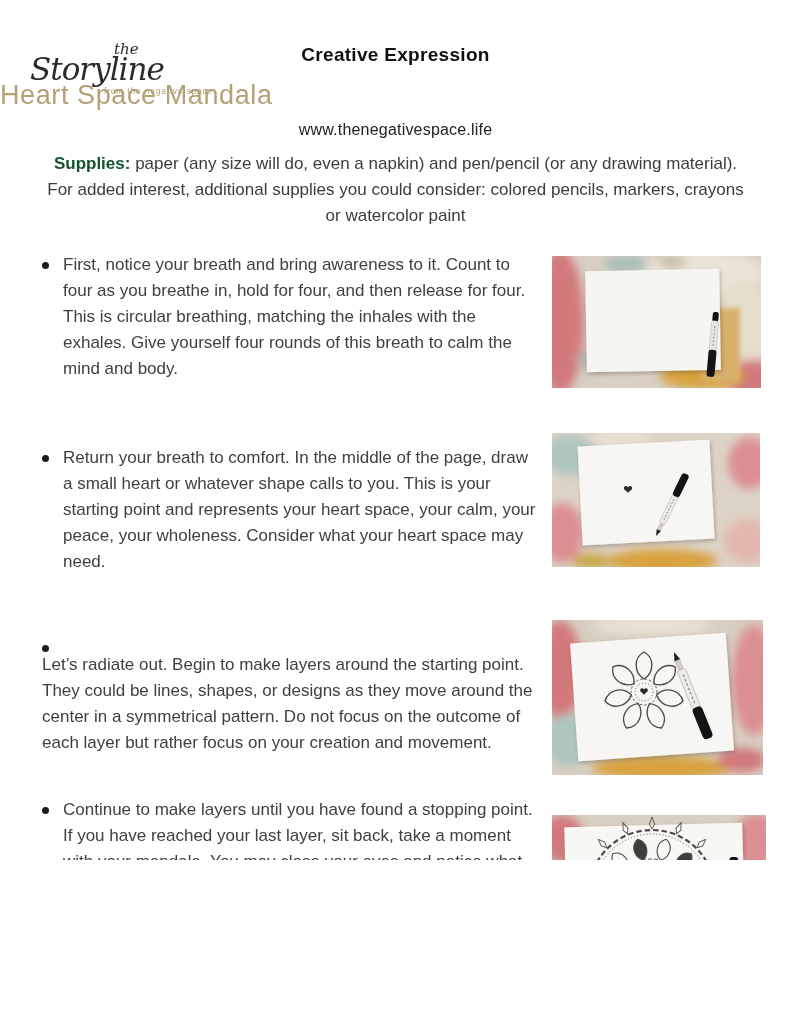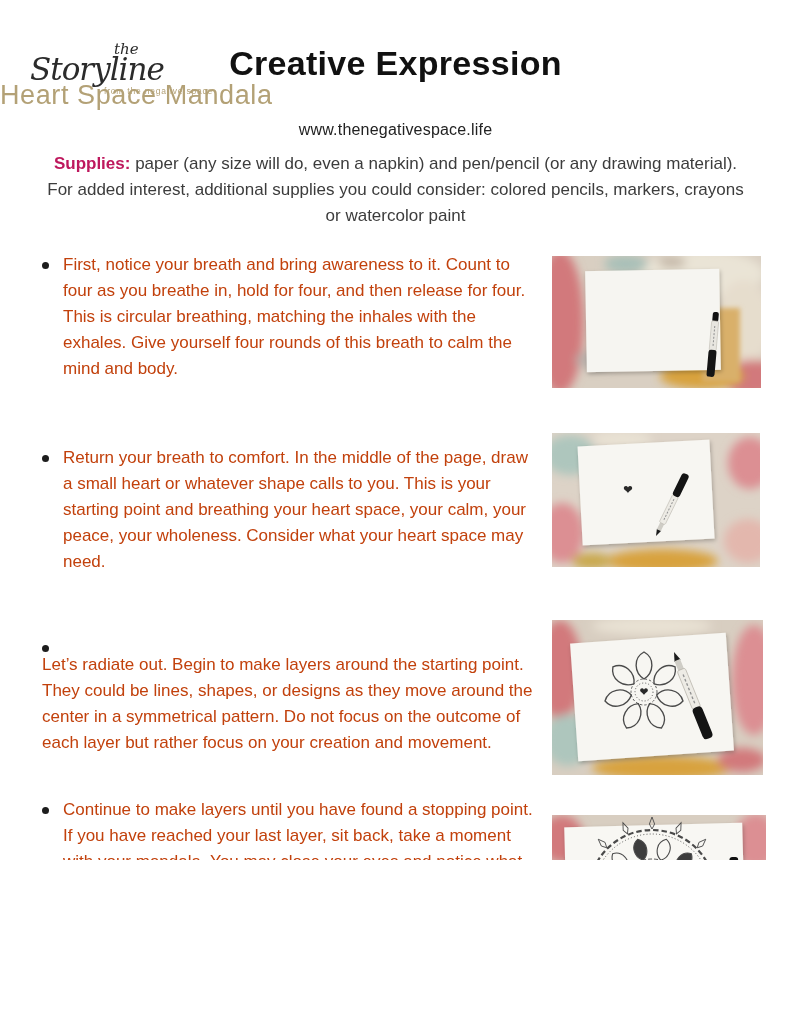--- a/index.html
+++ b/index.html
@@ -4,42 +4,42 @@
 <style>
   html,body{margin:0;padding:0;background:#ffffff;}
   .page{
     position:relative;width:791px;height:860px;background:#ffffff;
     font-family:"Liberation Sans",sans-serif;color:#3c3c3c;overflow:hidden;
   }
   
   .logo{position:absolute;left:26px;top:20px;width:190px;height:80px;}
   .page-title{
     position:absolute;left:0;right:0;top:44px;margin:0;text-align:center;
-    font-size:34px;font-weight:bold;color:#111111;letter-spacing:.3px;
+    font-size:19px;font-weight:bold;color:#111111;letter-spacing:.3px;
   }
   .page-subtitle{
     position:absolute;left:0;right:0;top:80px;margin:0;text-align:left;
     font-size:27px;font-weight:normal;color:#b3a176;letter-spacing:.6px;
   }
   .website{
     position:absolute;left:0;right:0;top:121px;text-align:center;
     font-size:16px;color:#222222;letter-spacing:.2px;
   }
   .supplies{
     position:absolute;left:40px;top:151px;width:711px;margin:0;text-align:center;
     font-size:17px;line-height:26px;color:#3c3c3c;
   }
-  .supplies b{color:#be185d;}
+  .supplies b{color:#14532d;}
   
   .step{position:absolute;left:42px;width:498px;display:flex;}
   .bullet{
     flex:0 0 auto;width:7px;height:7px;border-radius:50%;background:#1d1d1d;
     margin:10px 14px 0 0;
   }
-  .step-text{margin:0;font-size:17px;line-height:26px;color:#c2410c;}
+  .step-text{margin:0;font-size:17px;line-height:26px;color:#404040;}
   .step-1{top:252px;} .step-2{top:445px;} .step-3{top:635px;flex-direction:column;} .step-4{top:797px;}
   
   .photo{position:absolute;left:552px;}
   .photo svg{display:block;}
   .photo-1{top:256px;width:209px;height:132px;}
   .photo-2{top:433px;width:208px;height:134px;}
   .photo-3{top:620px;width:211px;height:155px;}
   .photo-4{top:815px;width:214px;height:161px;}
 </style>
 </head>
@@ -109,21 +109,21 @@
         <ellipse cx="42" cy="104" rx="18" ry="10" fill="#b9b3ad"></ellipse>
       </g>
       <rect x="150" y="52" width="38" height="74" fill="#d9b06a" filter="url(#soft2)"></rect>
       <rect x="34" y="14" width="134" height="101" fill="#f6f5f1" filter="url(#pshadow)" transform="rotate(-1 101 64)"></rect>
       <use href="#pen-capped" transform="translate(164,56) rotate(5)"></use>
     </svg>
   </div>
 
   <div class="step step-2">
     <span class="bullet"></span>
-    <p class="step-text">Return your breath to comfort. In the middle of the page, draw a small heart or whatever shape calls to you. This is your starting point and breathing your heart space, your calm, your peace, your wholeness. Consider what your heart space may need.</p>
+    <p class="step-text">Return your breath to comfort. In the middle of the page, draw a small heart or whatever shape calls to you. This is your starting point and represents your heart space, your calm, your peace, your wholeness. Consider what your heart space may need.</p>
   </div>
   <div class="photo photo-2" role="img" aria-label="Paper with a small black heart drawn in the center and an uncapped marker lying across it">
     <svg viewBox="0 0 208 134" width="208" height="134">
       <rect width="208" height="134" fill="#ddd3c7"></rect>
       <g filter="url(#soft)">
         <ellipse cx="18" cy="22" rx="26" ry="20" fill="#aec6bd"></ellipse>
         <ellipse cx="10" cy="100" rx="22" ry="30" fill="#dc8f93"></ellipse>
         <ellipse cx="198" cy="30" rx="22" ry="26" fill="#dc8f93"></ellipse>
         <ellipse cx="196" cy="108" rx="24" ry="22" fill="#e3b7ad"></ellipse>
         <ellipse cx="70" cy="6" rx="30" ry="8" fill="#e9e2d4"></ellipse>

